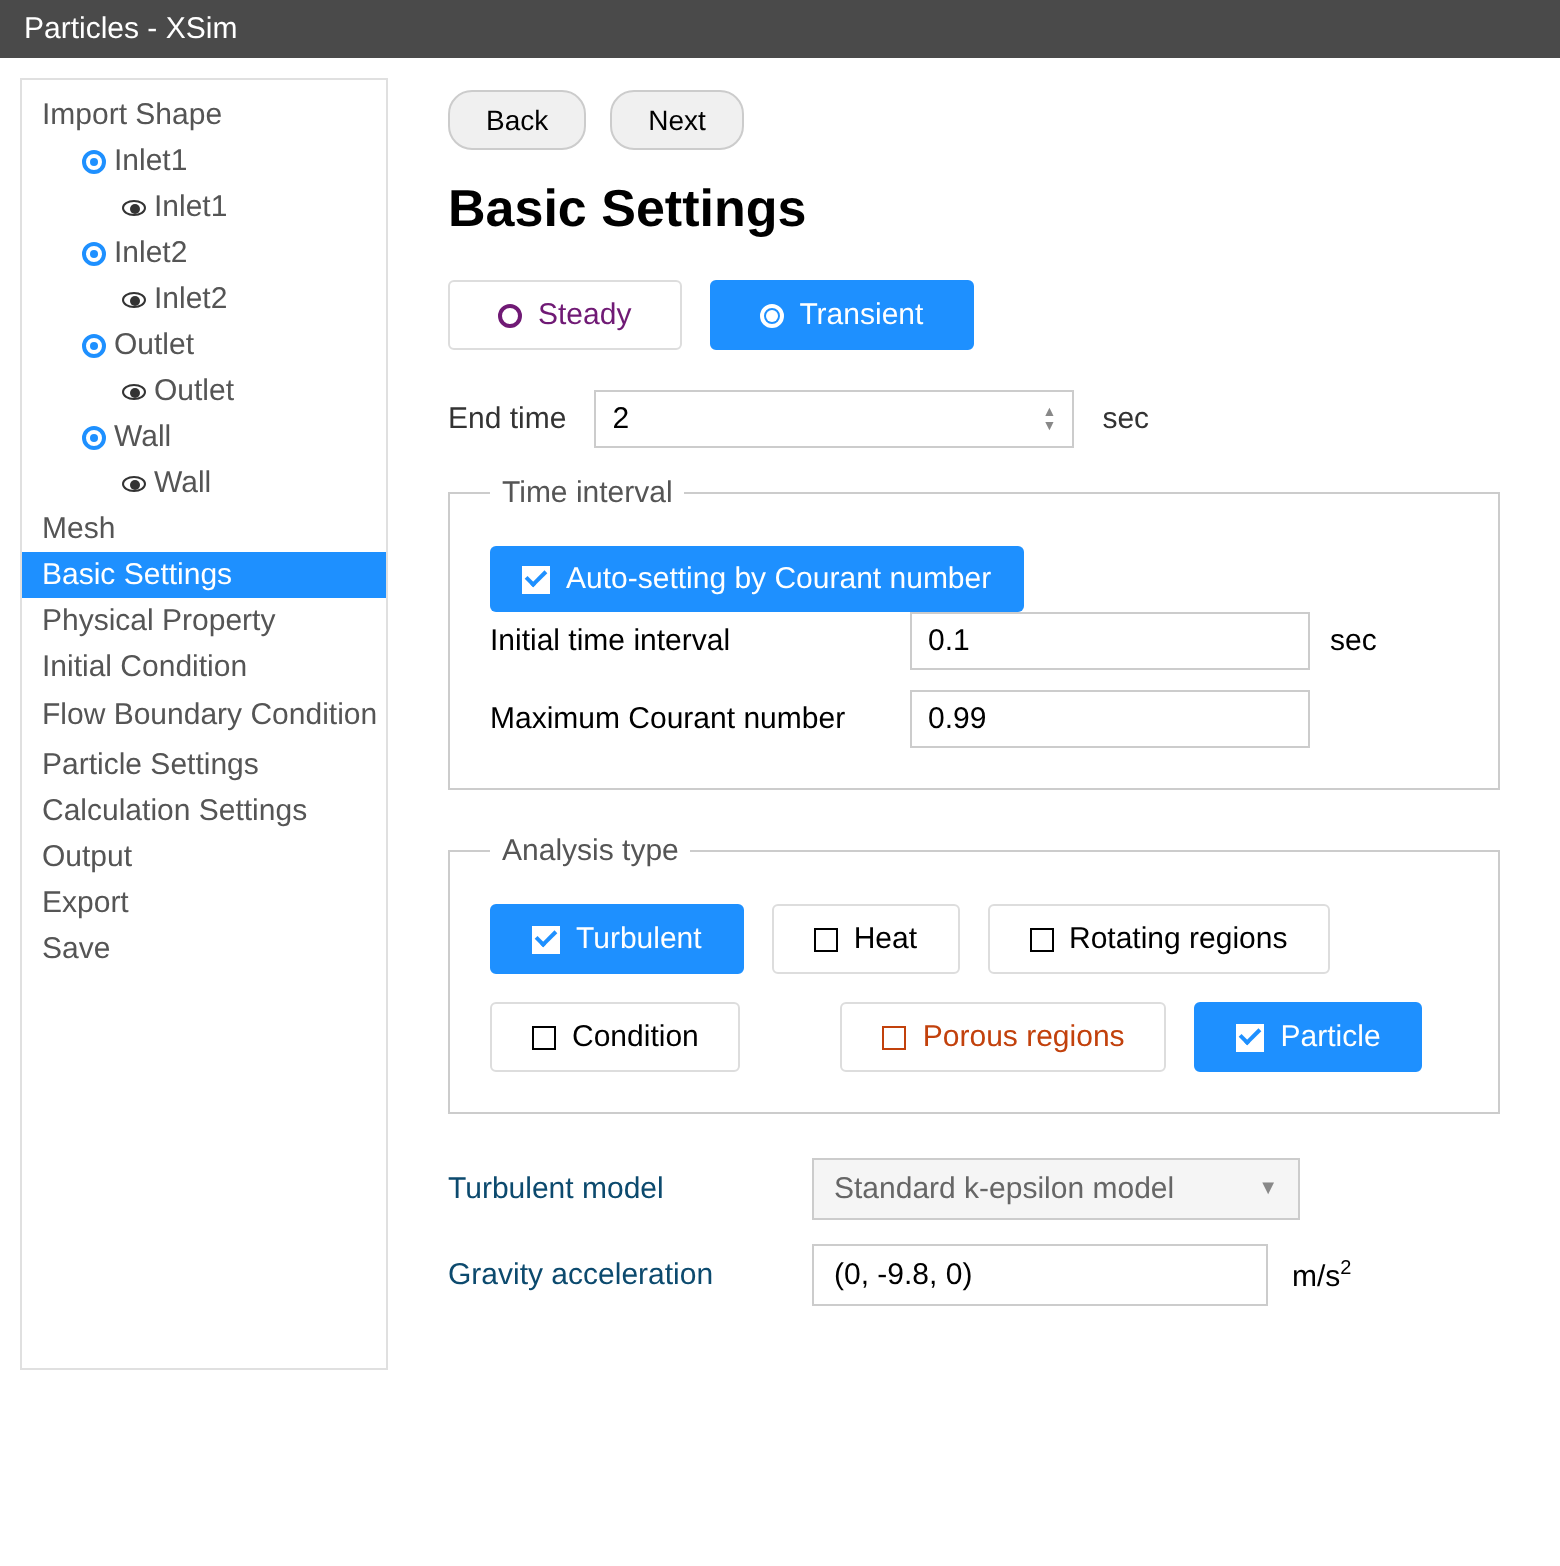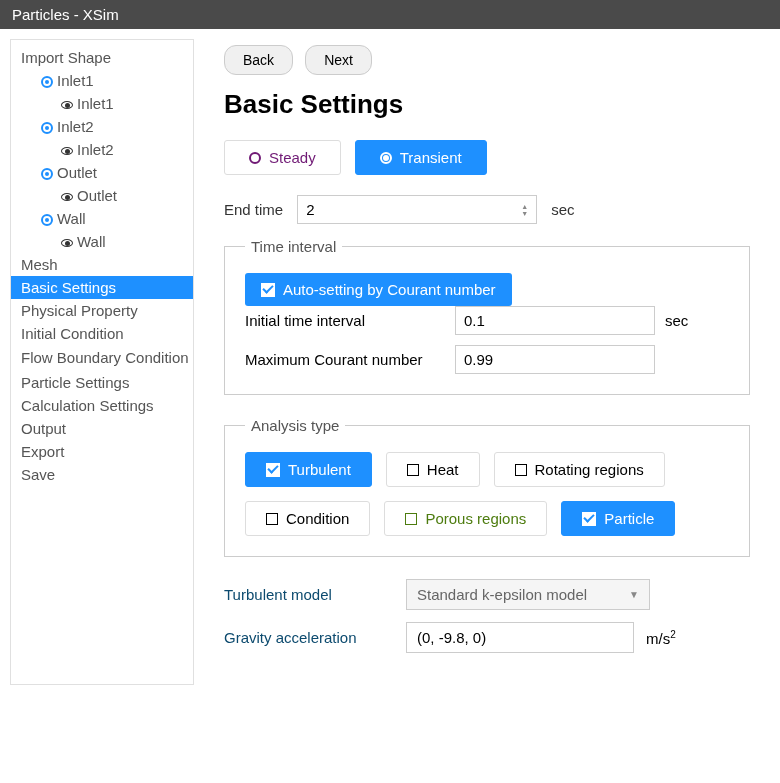--- a/index.html
+++ b/index.html
@@ -36,21 +36,21 @@
 .check-btn { display: inline-flex; align-items: center; gap: 8px; background: #1e90ff; color: #fff; padding: 8px 16px; border: none; font-size: 15px; cursor: pointer; border-radius: 3px; }
 .checkmark { display: inline-block; width: 14px; height: 14px; background: #fff; position: relative; }
 .checkmark::after { content: ""; position: absolute; left: 4px; top: 0px; width: 4px; height: 8px; border: solid #1e90ff; border-width: 0 2px 2px 0; transform: rotate(45deg); }
 .inner-row { display: flex; align-items: center; gap: 10px; margin-bottom: 10px; font-size: 15px; }
 .inner-row .lbl { width: 200px; }
 .inner-row .text-input { border: 1px solid #ccc; padding: 5px 8px; width: 200px; font-size: 15px; }
 .analysis-grid { display: flex; flex-wrap: wrap; gap: 14px; }
 .analysis-grid .opt { padding: 8px 20px; border: 1px solid #ddd; background: #fff; display: flex; align-items: center; gap: 8px; font-size: 15px; border-radius: 3px; cursor: pointer; }
 .analysis-grid .opt.disabled { color: #000000; cursor: not-allowed; }
 .analysis-grid .opt.active { background: #1e90ff; color: #fff; border-color: #1e90ff; }
-.analysis-grid .opt.plain { color: #4d7c0f; }
+.analysis-grid .opt.plain { color: #c2410c; margin-left: 36px; }
 .checkbox-empty { display: inline-block; width: 12px; height: 12px; border: 1px solid currentColor; }
 .row2 { display: flex; align-items: center; gap: 12px; margin-bottom: 12px; font-size: 15px; }
 .row2 .lbl2 { width: 170px; color: #0c4a6e; }
 .select-box { border: 1px solid #ccc; background: #f5f5f5; padding: 6px 10px; width: 244px; display: flex; align-items: center; justify-content: space-between; cursor: pointer; color: #666; }
 .select-box .caret { font-size: 10px; color: #888; }
 .text-input2 { border: 1px solid #ccc; padding: 6px 10px; width: 228px; font-size: 15px; }
 .unit sup { font-size: 10px; }
 </style>
 </head>
 <body>

